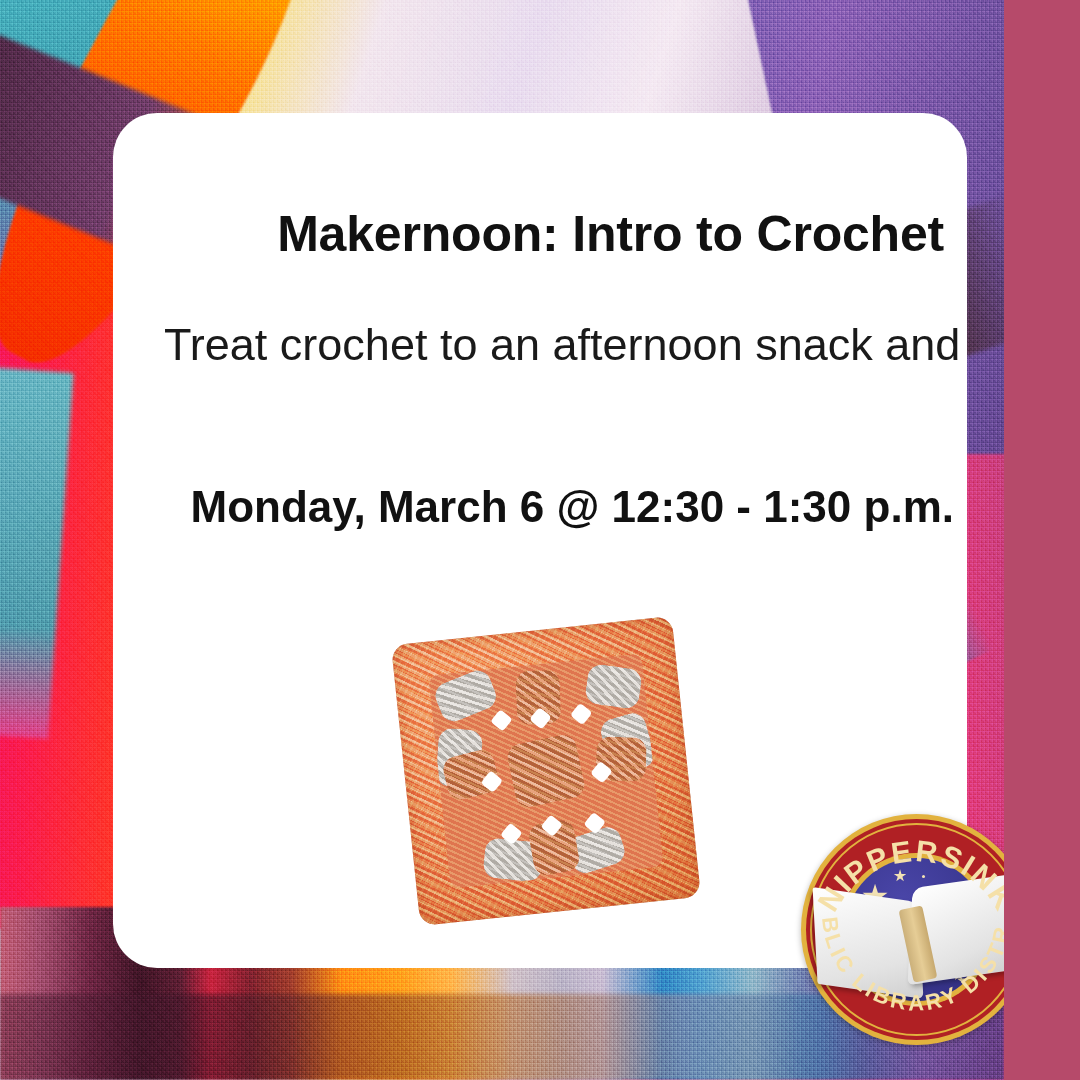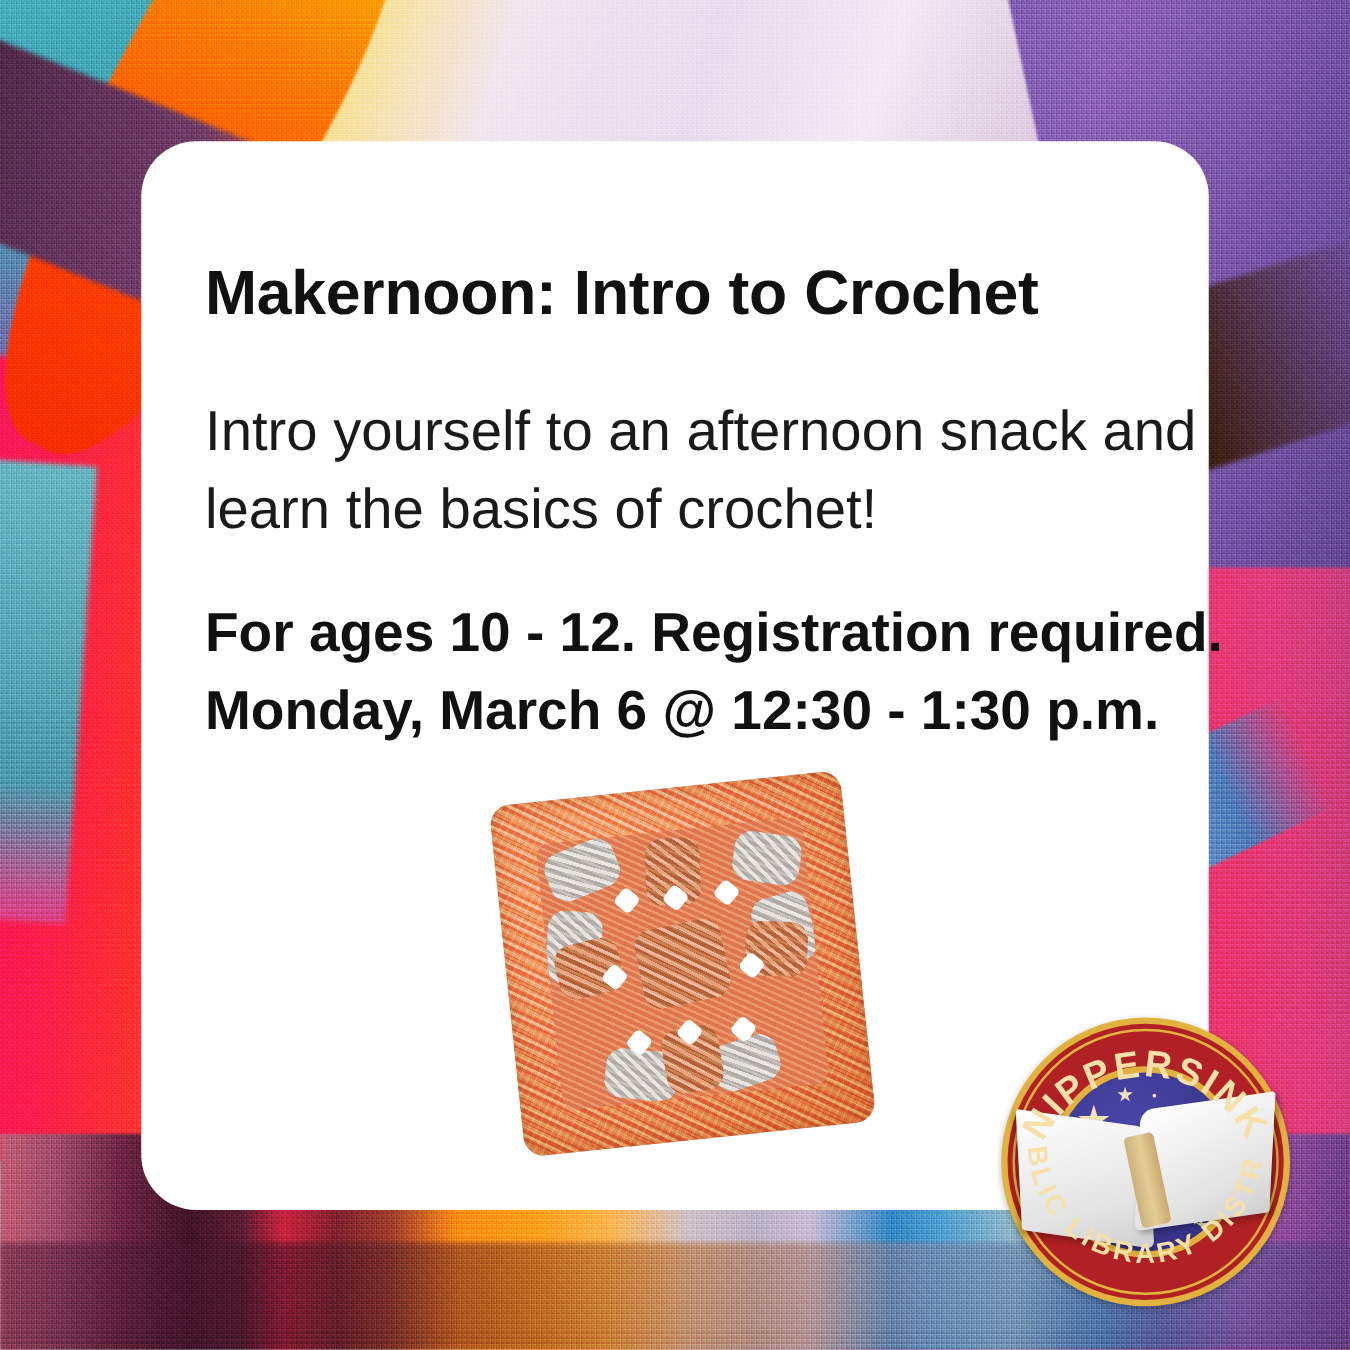--- a/index.html
+++ b/index.html
@@ -1,21 +1,21 @@
 <!DOCTYPE html>
 <html><head>
 <meta charset="utf-8">
 <style>
   html,body{margin:0;padding:0;}
   body{
     width:1080px;height:1080px;overflow:hidden;
     font-family:"Liberation Sans",sans-serif;
     background:#b64a6a;
   }
-  #poster{position:relative;width:1080px;height:1080px;overflow:hidden;}
+  #poster{position:relative;width:1004px;height:1080px;overflow:hidden;text-align:right;}
 
   
   .bg{position:absolute;inset:0;overflow:hidden;background:#c04a6e;}
   .bg .layer{position:absolute;inset:-12%;}
 
   
   .bg .base{
     background:
       linear-gradient(100deg,#7b4a8e 0%,#8e5aa0 8%,#5f9fb0 15%,#d7c9e6 26%,#efe3f2 38%,#e7d8ee 46%,#b55a86 56%,#8a4f93 70%,#6f4a91 84%,#7d58a5 100%);
   }
@@ -261,26 +261,24 @@
     <div class="bottomband2"></div>
     <div class="weave"></div>
     <div class="grain"></div>
   </div>
 
   <div class="card"></div>
 
   <div class="title">Makernoon: Intro to Crochet</div>
 
   <div class="body">
-    <div>Intro yourself to an afternoon snack and</div>
-    <div>learn the basics of crochet!</div>
+    <div>Treat crochet to an afternoon snack and</div>
   </div>
 
   <div class="details">
-    <div>For ages 10 - 12. Registration required.</div>
     <div>Monday, March 6 @ 12:30 - 1:30 p.m.</div>
   </div>
 
   <div class="crochet">
     <div class="sq-rot">
       <div class="sq-border"></div>
       <div class="sq-inner">
 
         <div class="cluster c-cream" style="left:6px;top:4px;width:58px;height:40px;transform:rotate(-16deg);"></div>
         <div class="cluster c-cream" style="right:4px;top:10px;width:54px;height:40px;transform:rotate(14deg);"></div>

